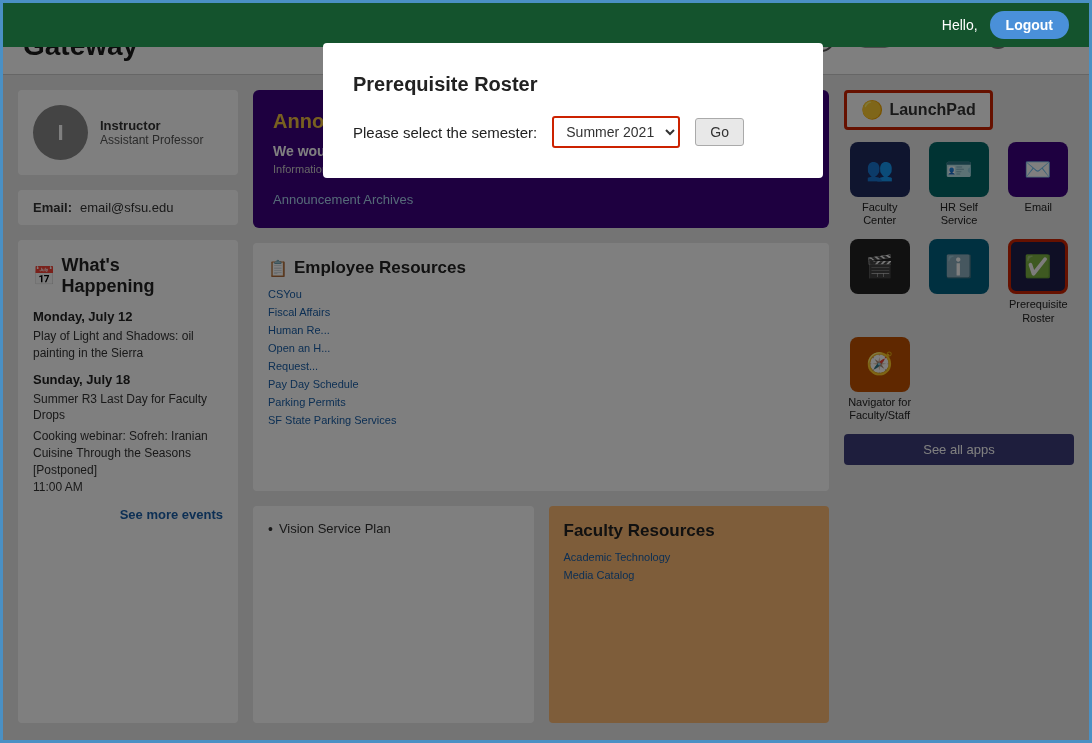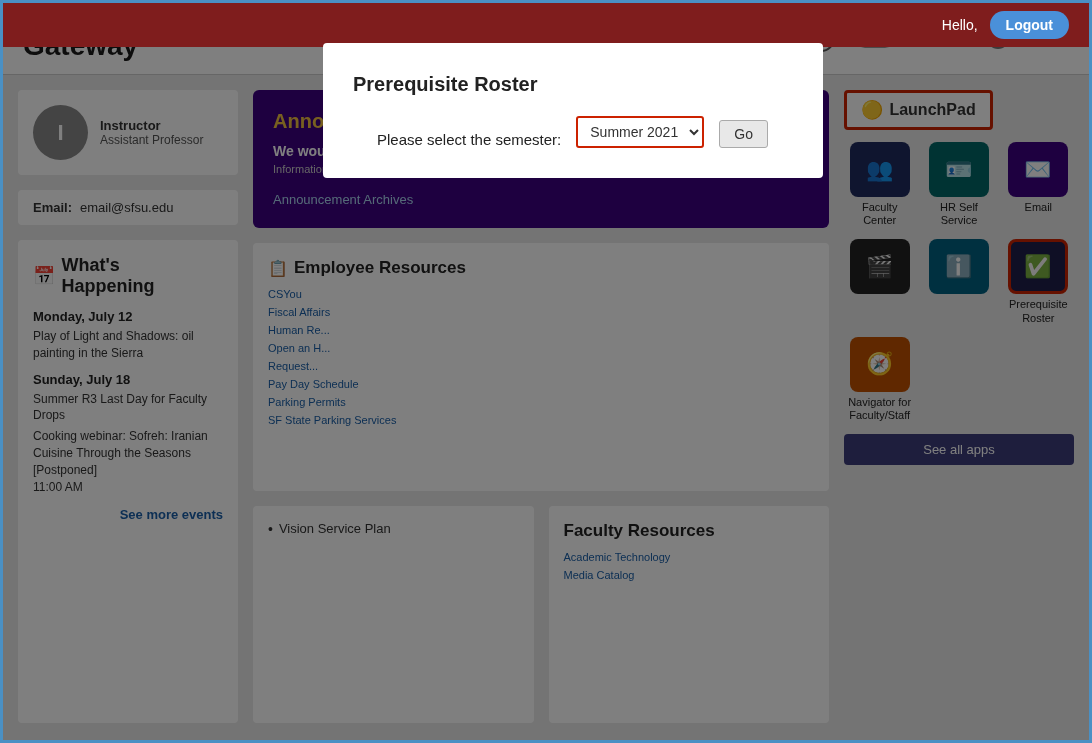--- a/index.html
+++ b/index.html
@@ -372,21 +372,21 @@
     .vision-item {
       font-size: 13px;
       color: #333;
       display: flex;
       align-items: center;
       gap: 6px;
     }
     .bullet { color: #333; font-size: 14px; }
 
     .faculty-resources-card {
-      background: #ffffff;
+      background: #fdba74;
       border-radius: 4px;
       padding: 15px;
       flex: 1;
     }
     .faculty-resources-title {
       font-size: 17px;
       font-weight: bold;
       color: #222;
       margin-bottom: 10px;
     }
@@ -411,21 +411,21 @@
       align-items: flex-start;
       justify-content: center;
     }
 
     
     .logout-bar {
       position: absolute;
       top: 0;
       left: 0;
       right: 0;
-      background: #7f1d1d;
+      background: #14532d;
       color: white;
       padding: 8px 20px;
       display: flex;
       align-items: center;
       justify-content: flex-end;
       gap: 12px;
       z-index: 101;
     }
     .logout-greeting {
       font-size: 14px;
@@ -454,23 +454,22 @@
       z-index: 102;
     }
     .modal-title {
       font-size: 20px;
       font-weight: bold;
       color: #222;
       margin-bottom: 20px;
     }
     .modal-body {
       display: flex;
-      align-items: flex-end;
+      align-items: center;
       gap: 15px;
-      margin-left: 24px;
     }
     .modal-label {
       font-size: 15px;
       color: #222;
     }
     .semester-select {
       border: 2px solid #cc2200;
       border-radius: 3px;
       padding: 5px 8px;
       font-size: 14px;

